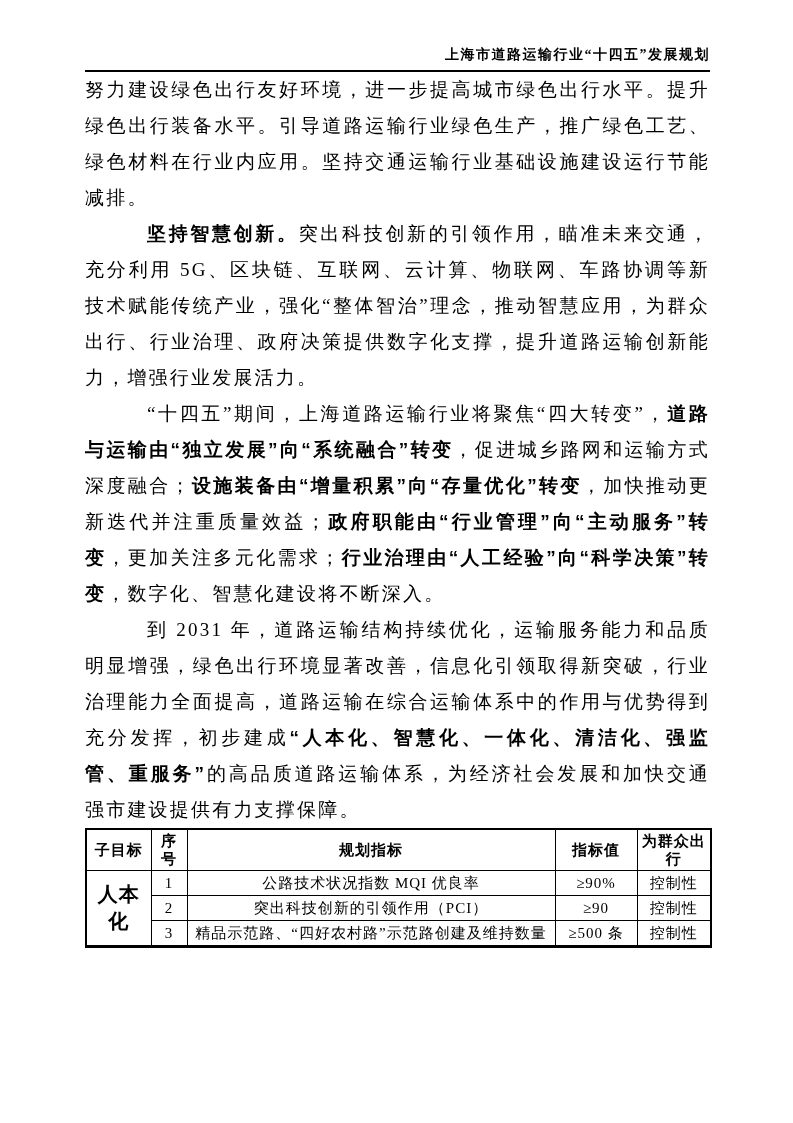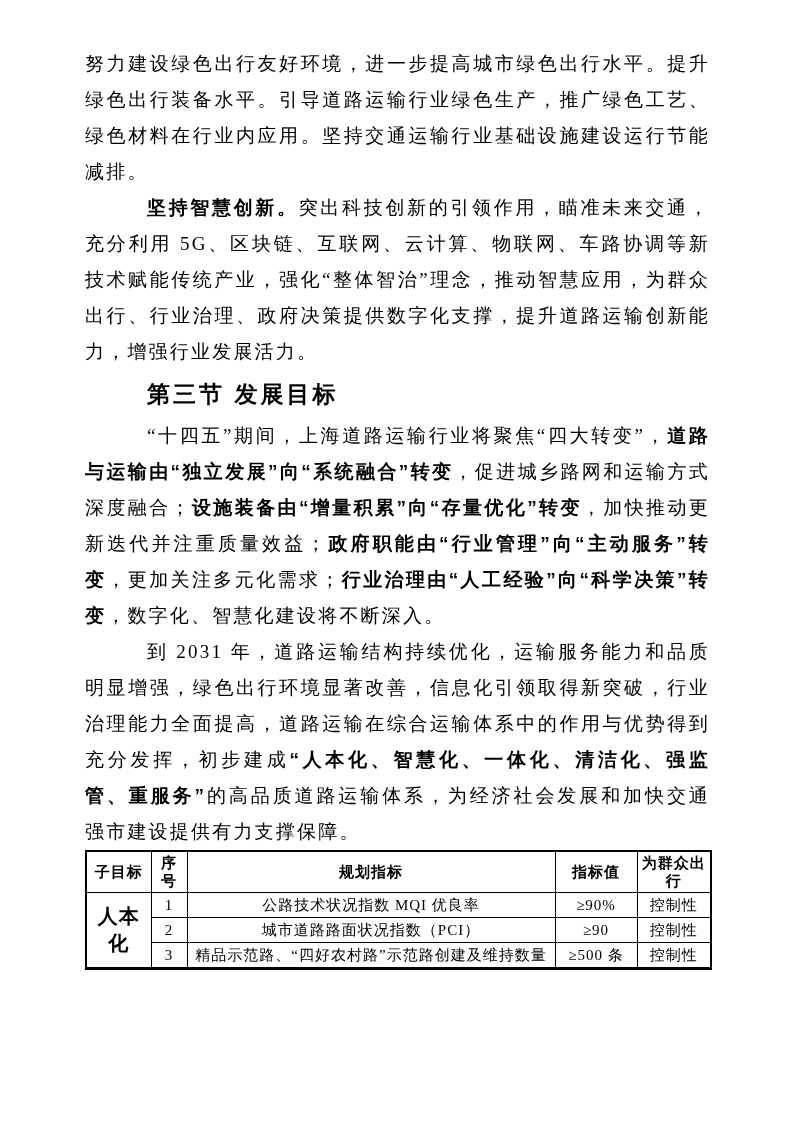--- a/index.html
+++ b/index.html
@@ -98,28 +98,31 @@
     text-align:center;
     margin-top:15px;
     font-size:14px;
   }
 </style>
 </head>
 <body>
 
 <div class="page">
 
+  <header>
+    <div class="hdr-title">上海市道路运输行业“十四五”发展规划</div>
+    <div class="hdr-rule"></div>
+  </header>
 
   <main class="doc-body">
 
     <p class="para no-indent"><span class="run">努力建设绿色出行友好环境，进一步提高城市绿色出行水平。提升绿色出行装备水平。引导道路运输行业绿色生产，推广绿色工艺、绿色材料在行业内应用。坚持交通运输行业基础设施建设运行节能减排。</span></p>
 
     <p class="para"><span class="run run-bold">坚持智慧创新。</span><span class="run">突出科技创新的引领作用，瞄准未来交通，充分利用 5G、区块链、互联网、云计算、物联网、车路协调等新技术赋能传统产业，强化“整体智治”理念，推动智慧应用，为群众出行、行业治理、政府决策提供数字化支撑，提升道路运输创新能力，增强行业发展活力。</span></p>
 
-    <h2 class="section-heading">第三节 发展目标</h2>
 
     <p class="para"><span class="run">“十四五”期间，上海道路运输行业将聚焦“四大转变”，</span><span class="run run-bold">道路与运输由“独立发展”向“系统融合”转变</span><span class="run">，促进城乡路网和运输方式深度融合；</span><span class="run run-bold">设施装备由“增量积累”向“存量优化”转变</span><span class="run">，加快推动更新迭代并注重质量效益；</span><span class="run run-bold">政府职能由“行业管理”向“主动服务”转变</span><span class="run">，更加关注多元化需求；</span><span class="run run-bold">行业治理由“人工经验”向“科学决策”转变</span><span class="run">，数字化、智慧化建设将不断深入。</span></p>
 
     <p class="para"><span class="run">到 2031 年，道路运输结构持续优化，运输服务能力和品质明显增强，绿色出行环境显著改善，信息化引领取得新突破，行业治理能力全面提高，道路运输在综合运输体系中的作用与优势得到充分发挥，初步建成</span><span class="run run-bold">“人本化、智慧化、一体化、清洁化、强监管、重服务”</span><span class="run">的高品质道路运输体系，为经济社会发展和加快交通强市建设提供有力支撑保障。</span></p>
 
 
     <table class="indicator-table">
       <colgroup>
         <col style="width:65px">
         <col style="width:36px">
@@ -139,21 +142,21 @@
       <tbody id="table-body">
           <tr>
             <td rowspan="3" class="group-cell">人本化</td>
             <td>1</td>
             <td>公路技术状况指数 MQI 优良率</td>
             <td>≥90%</td>
             <td>控制性</td>
           </tr>
           <tr>
             <td>2</td>
-            <td>城市道路路面状况指数（PCI）</td>
+            <td>突出科技创新的引领作用（PCI）</td>
             <td>≥90</td>
             <td>控制性</td>
           </tr>
           <tr>
             <td>3</td>
             <td>精品示范路、“四好农村路”示范路创建及维持数量</td>
             <td>≥500 条</td>
             <td>控制性</td>
           </tr>
         </tbody>

